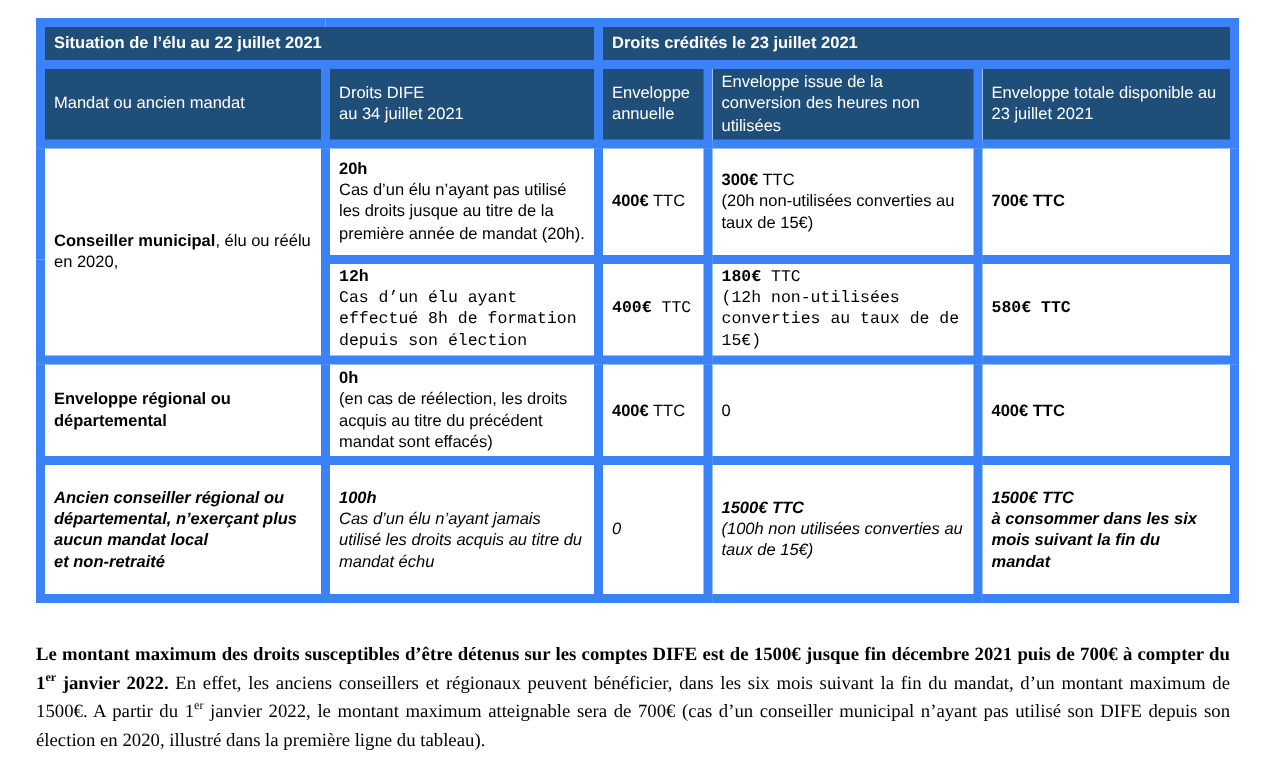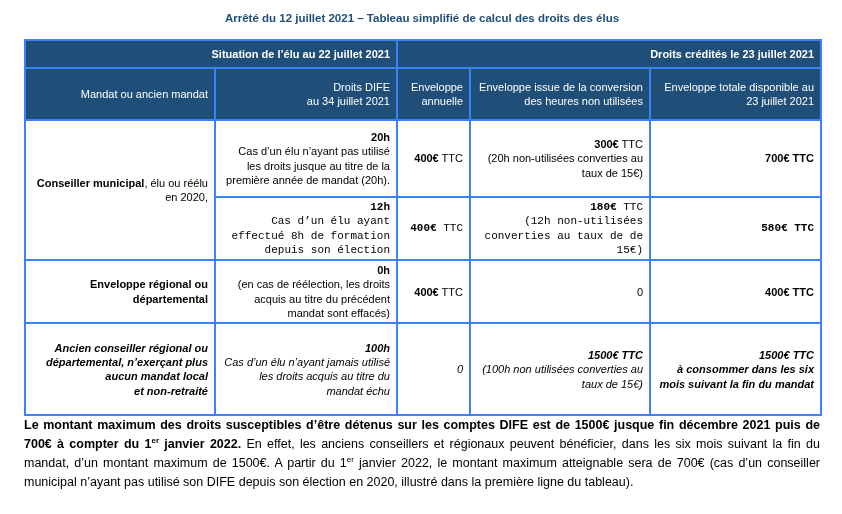--- a/index.html
+++ b/index.html
@@ -17,54 +17,55 @@
     font-weight:bold;
     text-align:center;
     margin-bottom:15px;
   }
   table.grid {
     border-collapse:collapse;
     table-layout:fixed;
     width:796px;
   }
   table.grid th, table.grid td {
-    border:2px solid #3b82f6;
+    border:6px solid #3b82f6;
     font-size:11px;
     line-height:1.3;
     padding:2px 6px;
-    text-align:right;
+    text-align:left;
     vertical-align:middle;
     overflow:hidden;
   }
   thead th { background:#1F4E79; color:#fff; font-weight:normal; }
   thead tr.top th { font-weight:bold; height:28px; }
   thead tr.sub th { height:52px; }
   .prelines { white-space:pre-line; }
   .b { font-weight:bold; }
   td.left { text-align:left; }
   td.just { text-align:justify; vertical-align:top; padding-top:4px; }
   td.top { vertical-align:top; padding-top:4px; }
   tr.r1 { height:77px; }
   tr.r2 { height:62px;font-family:Liberation Mono, monospace; }
   tr.r3 { height:60px; }
   tr.r4 { height:92px;font-style:italic; }
   .footer {
+    margin-top:25px;
     width:796px;
     font-size:12.5px;
     line-height:1.5;
     text-align:justify;
+    font-family:Liberation Serif, serif;
   }
   sup { font-size:8px; vertical-align:super; line-height:0; }
 </style>
 </head>
 <body>
 
 <div class="page">
 
-  <h1 class="title">Arrêté du 12 juillet 2021 – Tableau simplifié de calcul des droits des élus</h1>
 
   <table class="grid">
     <colgroup>
       <col style="width:190px">
       <col style="width:182px">
       <col style="width:73px">
       <col style="width:180px">
       <col style="width:171px">
     </colgroup>
     <thead>

